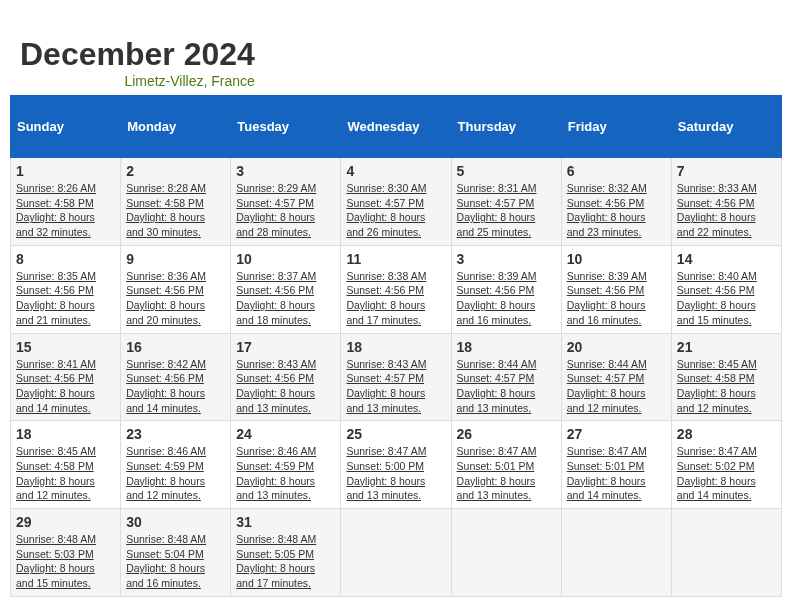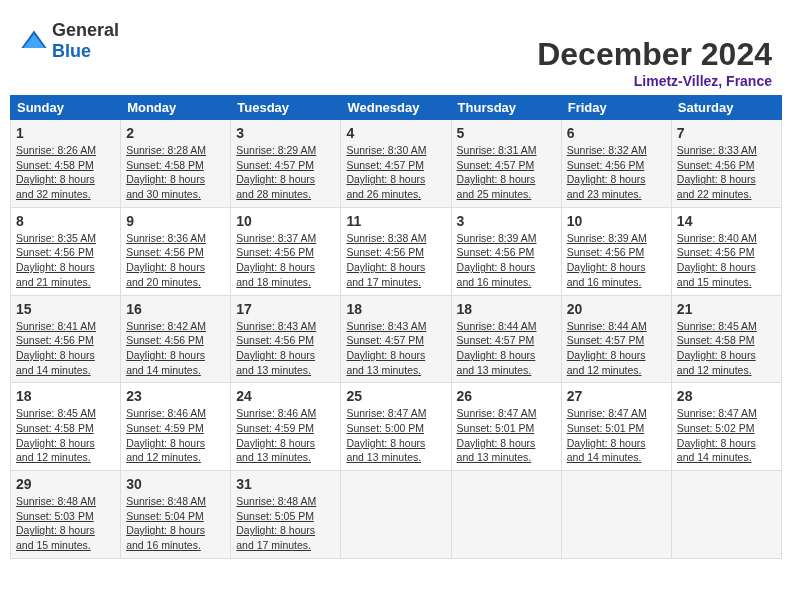--- a/index.html
+++ b/index.html
@@ -39,34 +39,33 @@
       text-align: right;
       margin-top: 16px;
     }
     .month-title {
       font-size: 32px;
       font-weight: bold;
       color: #333;
     }
     .subtitle {
       font-size: 14px;
-      color: #4c1d95;
-      font-weight: bold;
+      color: #4d7c0f;
     }
     .calendar {
       width: 100%;
       border-collapse: collapse;
       font-size: 11px;
     }
     .calendar thead tr th {
       background-color: #1565c0;
       color: #fff;
       font-size: 13px;
       font-weight: bold;
-      padding: 4px 6px;
+      padding: 23px 6px;
       text-align: left;
       border: 1px solid #1565c0;
     }
     .calendar tbody tr {
       background-color: #fff;
     }
     .calendar tbody tr:nth-child(odd) {
       background-color: #f5f5f5;
     }
     .calendar tbody tr td {
@@ -91,30 +90,20 @@
       text-decoration: underline;
     }
     .empty-cell {
       background-color: #f5f5f5;
     }
   </style>
 </head>
 <body>
 
 <div class="header-area">
-  <div class="logo">
-    <svg class="logo-icon" viewBox="0 0 40 40" xmlns="http://www.w3.org/2000/svg">
-      <polygon points="20,5 38,30 2,30" fill="#1565c0"></polygon>
-      <polygon points="20,10 35,30 5,30" fill="#42a5f5"></polygon>
-    </svg>
-    <div>
-      <span class="logo-text-general">General</span><br>
-      <span class="logo-text-blue">Blue</span>
-    </div>
-  </div>
   <div class="title-area">
     <div class="month-title">December 2024</div>
     <div class="subtitle">Limetz-Villez, France</div>
   </div>
 </div>
 
 <table class="calendar">
   <thead>
     <tr>
     <th>Sunday</th>

